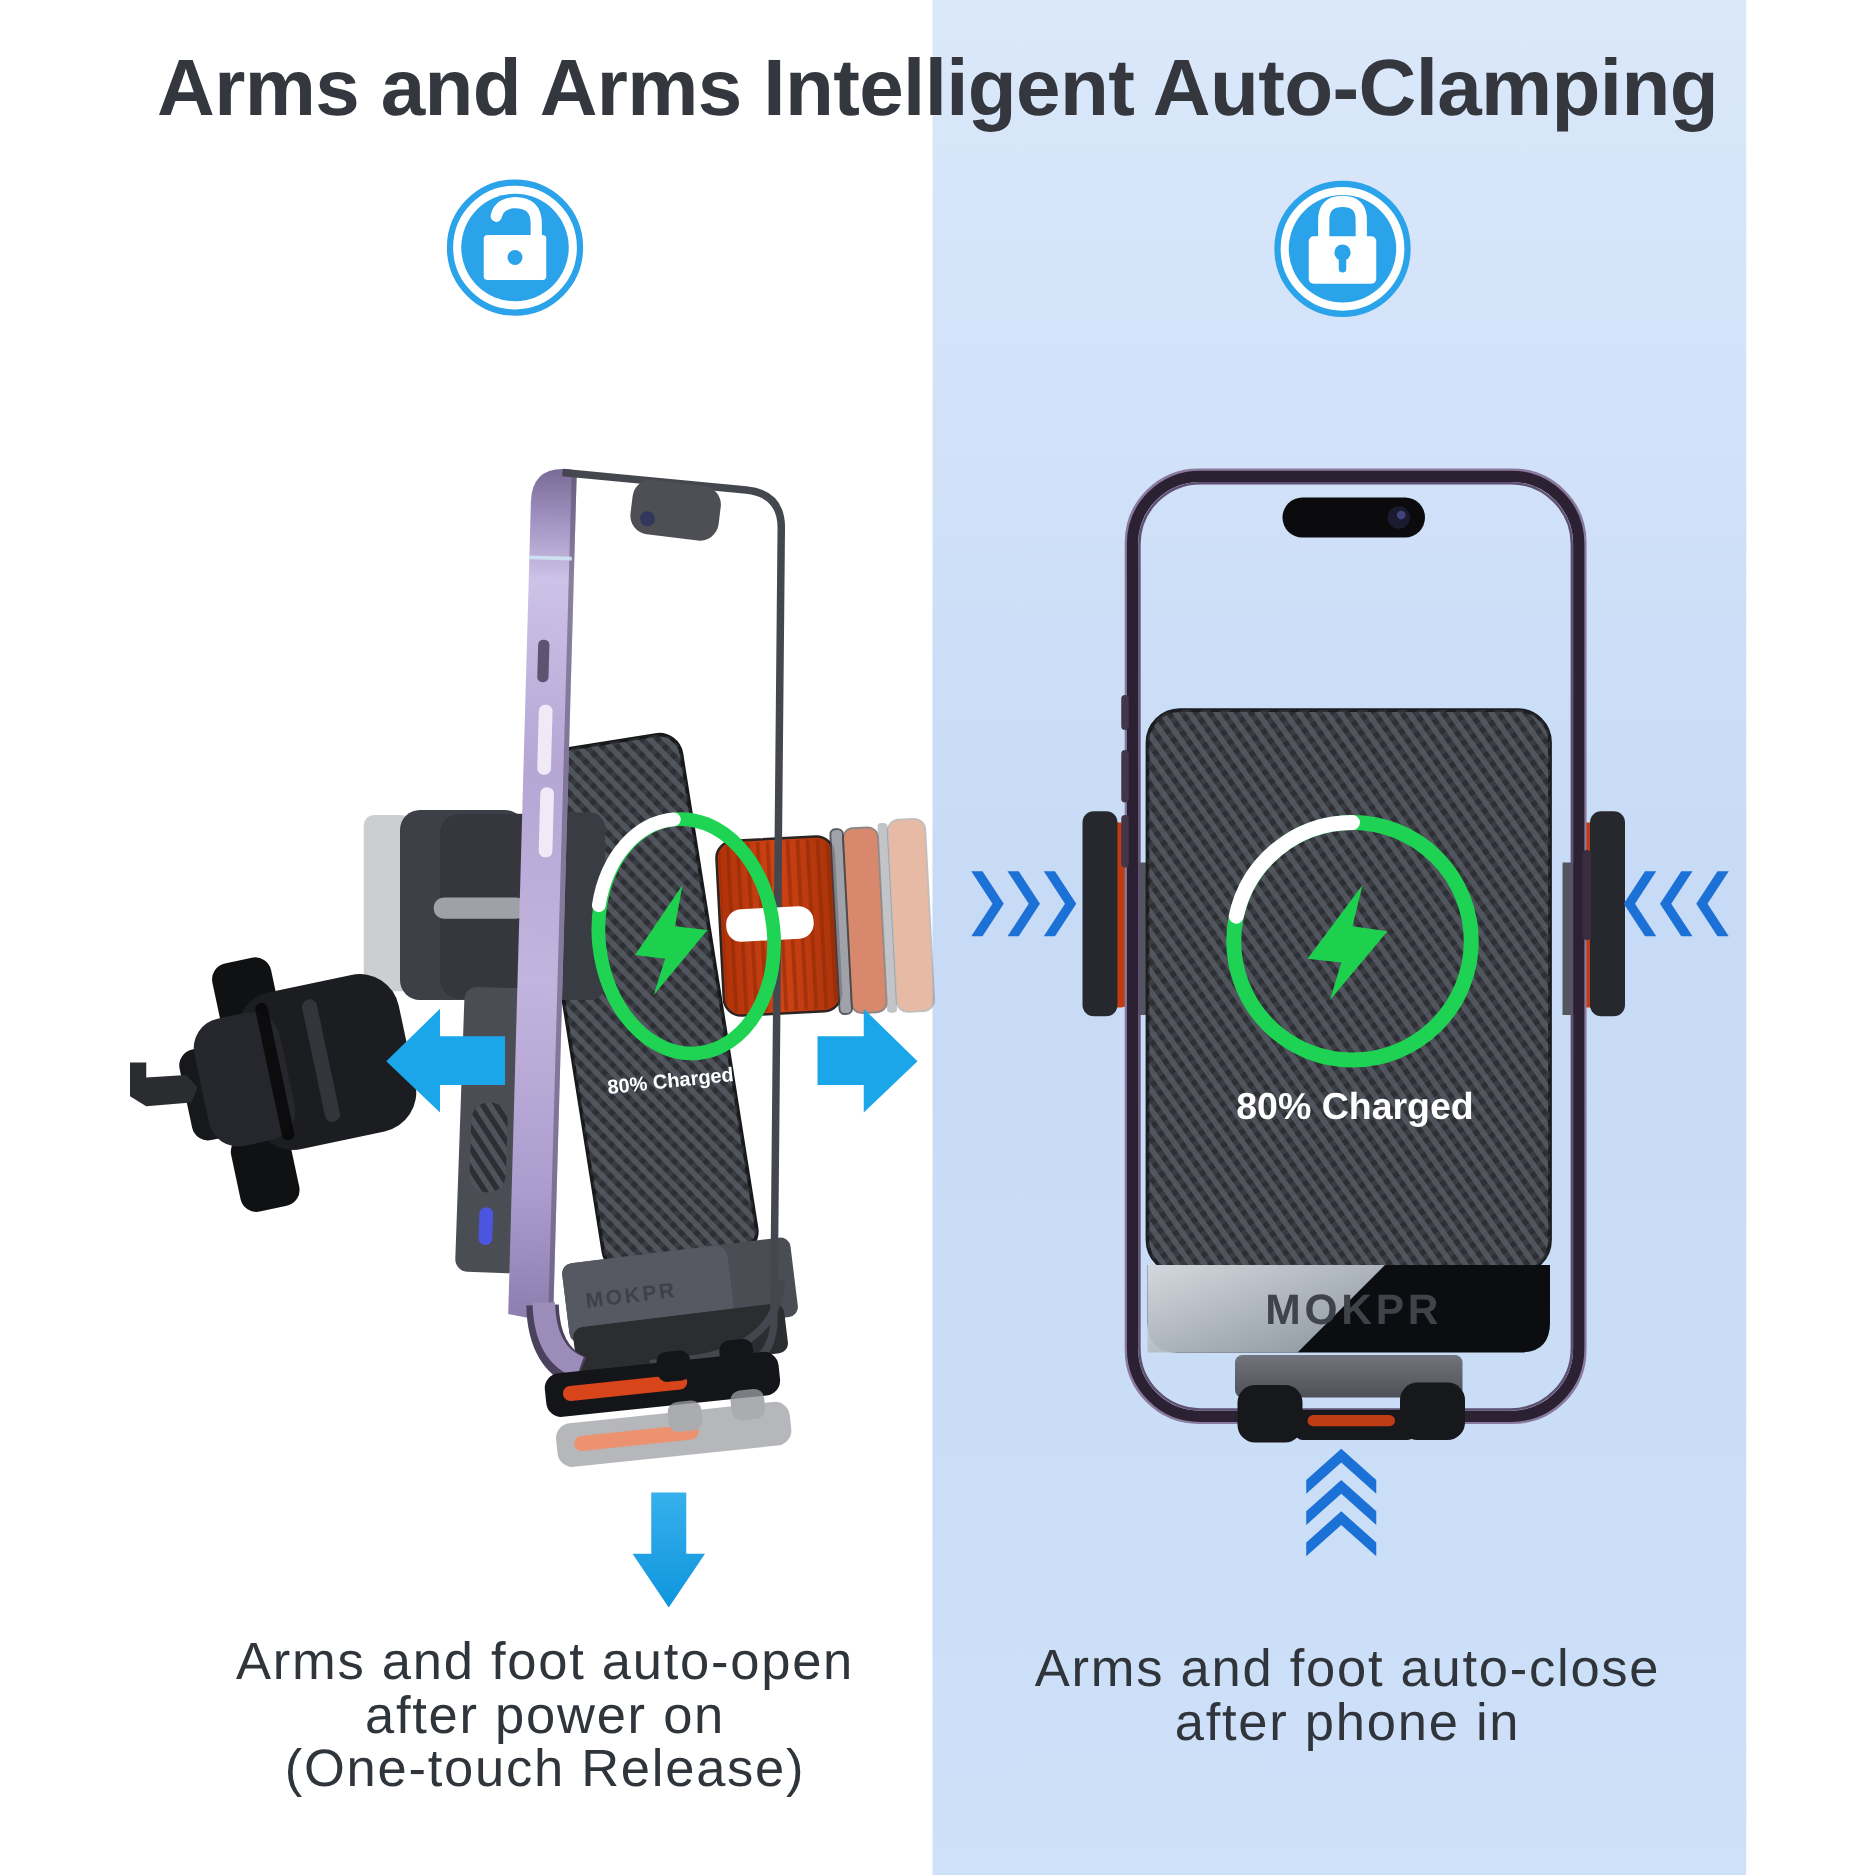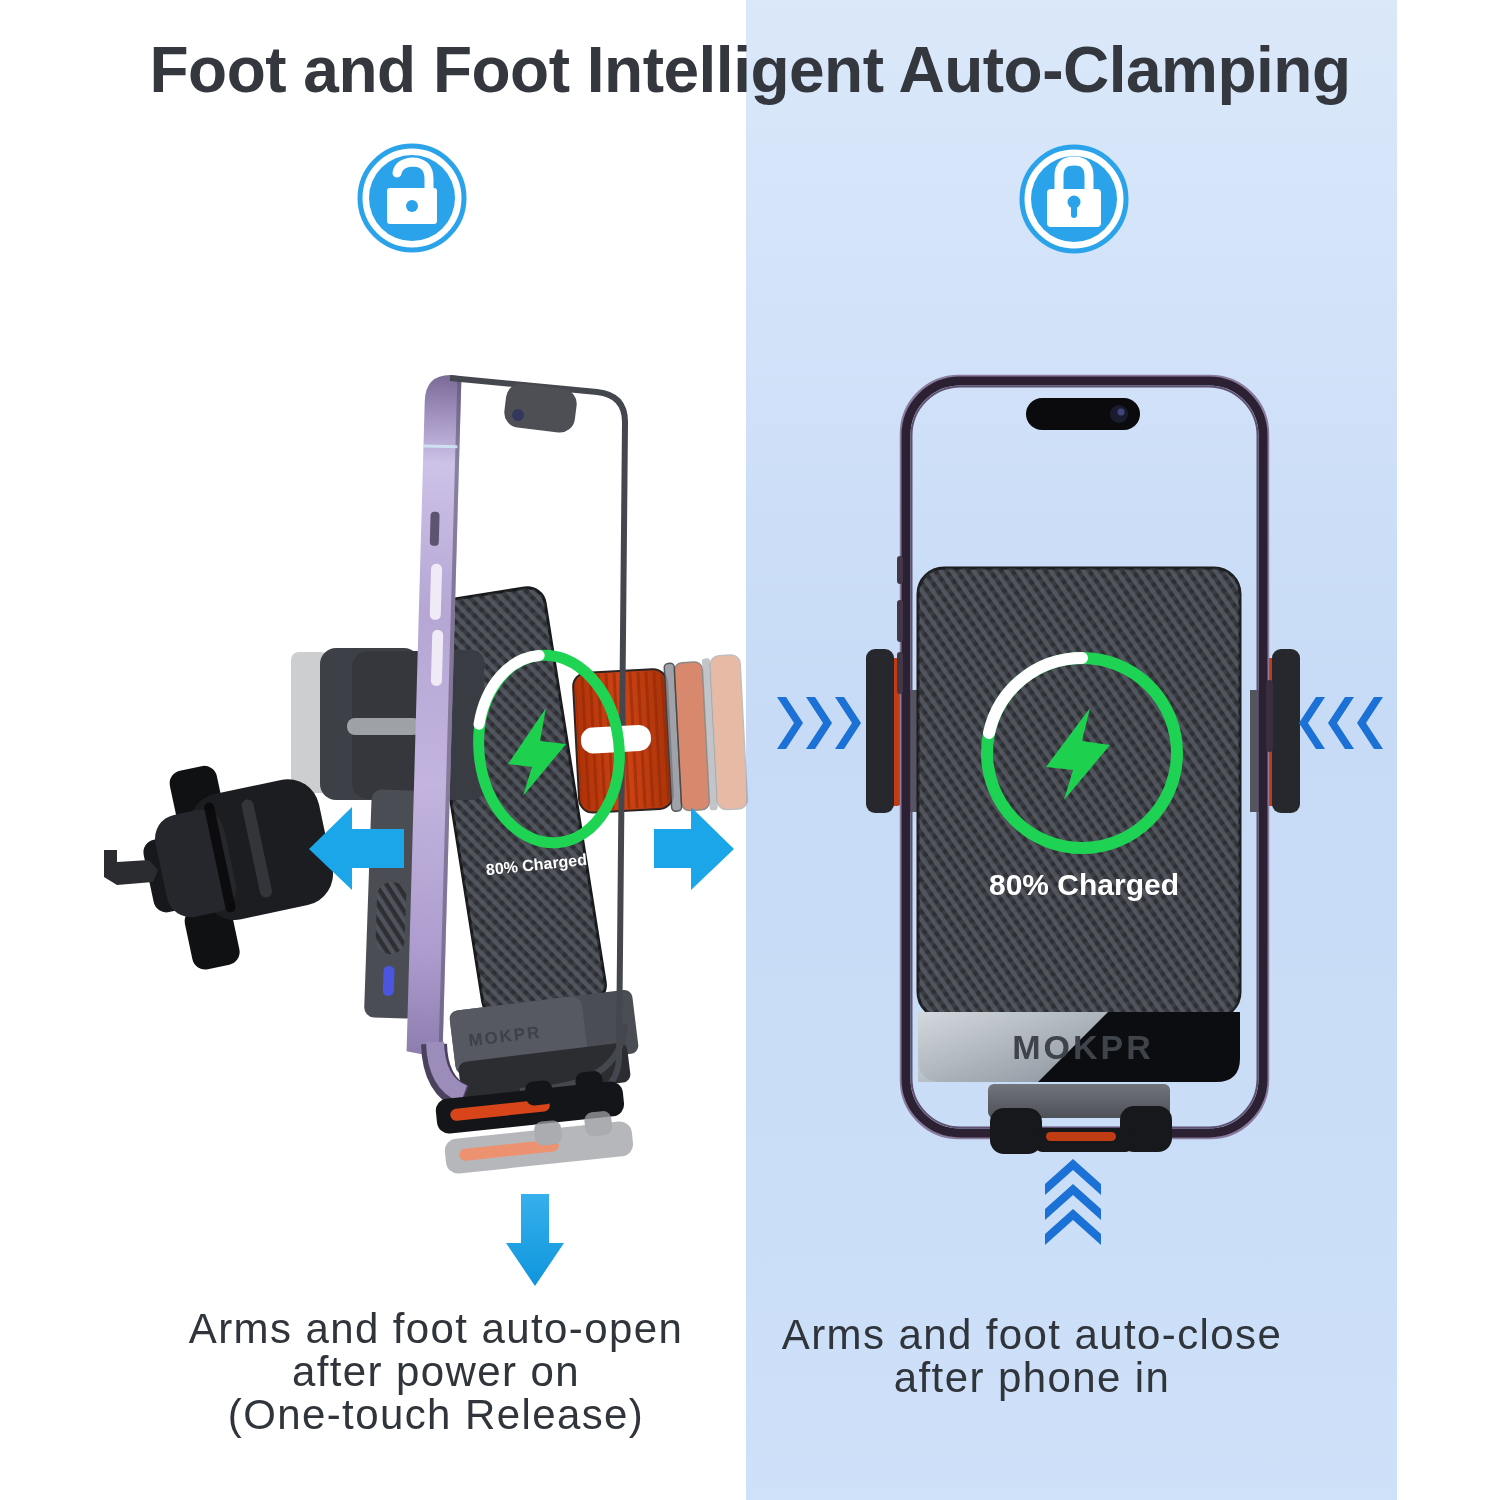--- a/index.html
+++ b/index.html
@@ -4,27 +4,27 @@
 <style>
   html,body{margin:0;padding:0;}
   body{width:1500px;height:1500px;position:relative;background:#ffffff;overflow:hidden;
        font-family:"Liberation Sans", sans-serif;}
   #bluepanel{position:absolute;left:746px;top:0;width:651px;height:1500px;
        background:linear-gradient(180deg,#dbe8fa 0%,#d3e3f9 18%,#c7dbf6 48%,#c9ddf7 72%,#cfe1f9 100%);}
   #title{position:absolute;left:0;top:33px;width:1500px;text-align:center;
        font-weight:bold;font-size:64px;color:#34383e;letter-spacing:-0.5px;}
   .cap{position:absolute;color:#30353b;font-size:42px;line-height:43px;letter-spacing:1.4px;text-align:center;}
   #cap1{left:136px;top:1307px;width:600px;}
-  #cap2{left:732px;top:1313px;width:600px;}
+  #cap2{left:778px;top:1313px;width:600px;}
   svg{position:absolute;left:0;top:0;}
 </style>
 </head>
 <body>
 <div id="bluepanel"></div>
-<div id="title">Foot and Foot Intelligent Auto-Clamping</div>
+<div id="title">Arms and Arms Intelligent Auto-Clamping</div>
 <svg id="art" width="1500" height="1500" viewBox="0 0 1500 1500">
 <defs>
   <pattern id="carb" width="9" height="9" patternUnits="userSpaceOnUse" patternTransform="rotate(-35)">
     <rect width="9" height="9" fill="#2d2f34"></rect>
     <rect width="4.5" height="9" fill="#50535b"></rect>
   </pattern>
   <pattern id="carbX" width="9" height="9" patternUnits="userSpaceOnUse" patternTransform="rotate(55)">
     <rect width="9" height="9" fill="none"></rect>
     <rect width="4.5" height="9" fill="#585c63" opacity="0.3"></rect>
   </pattern>

